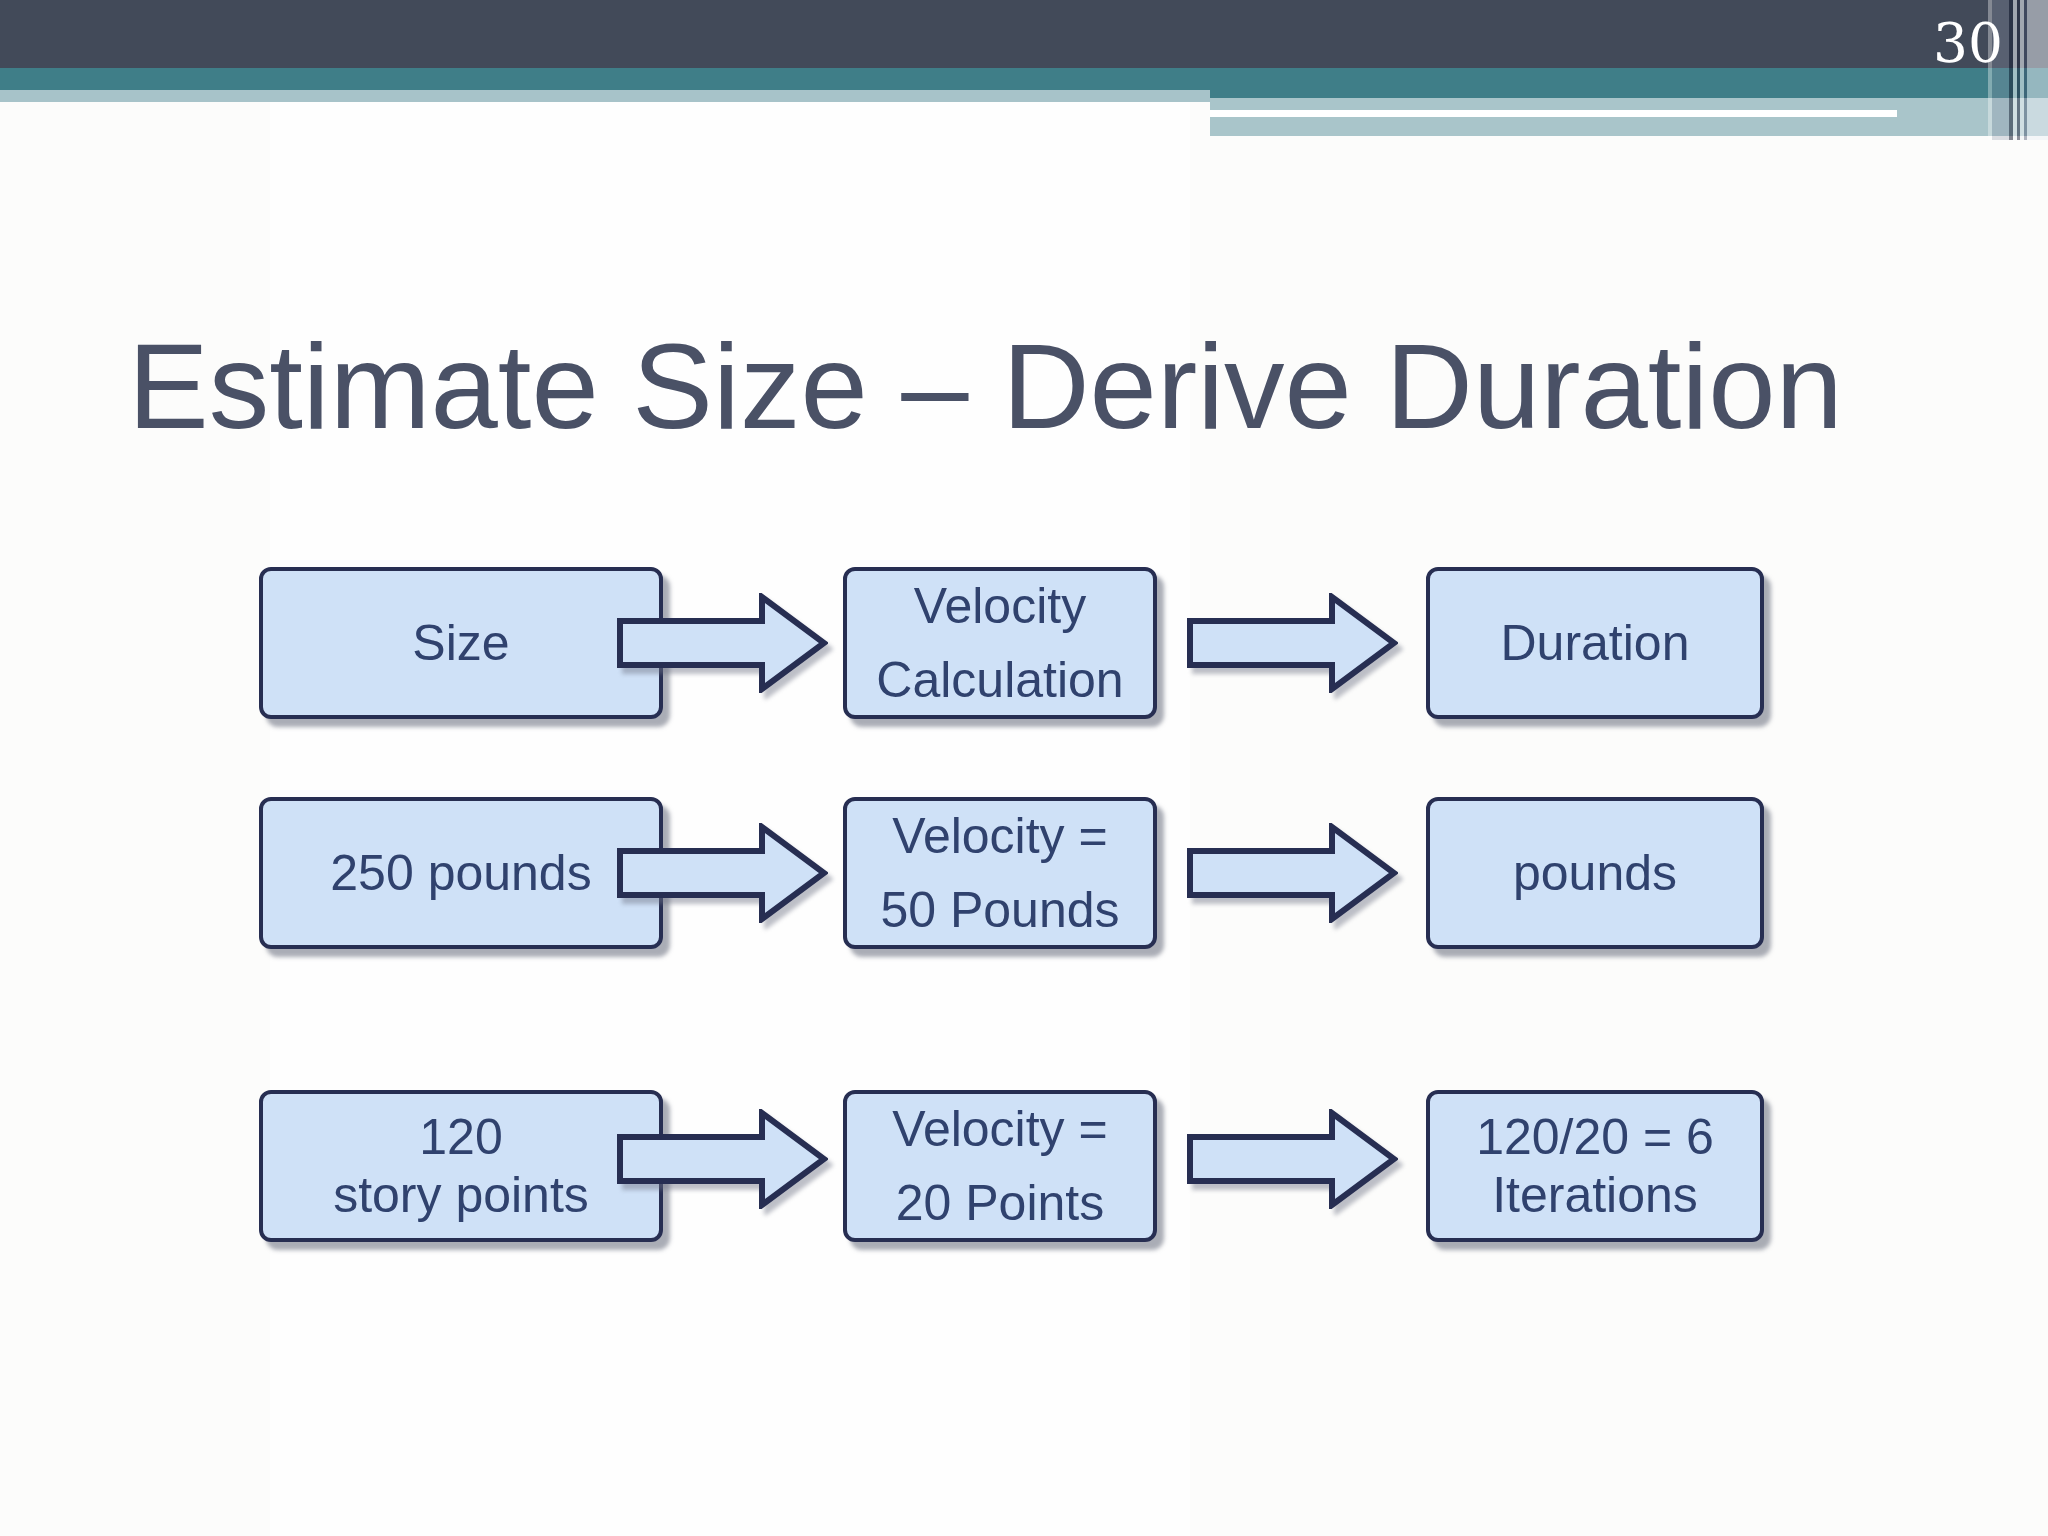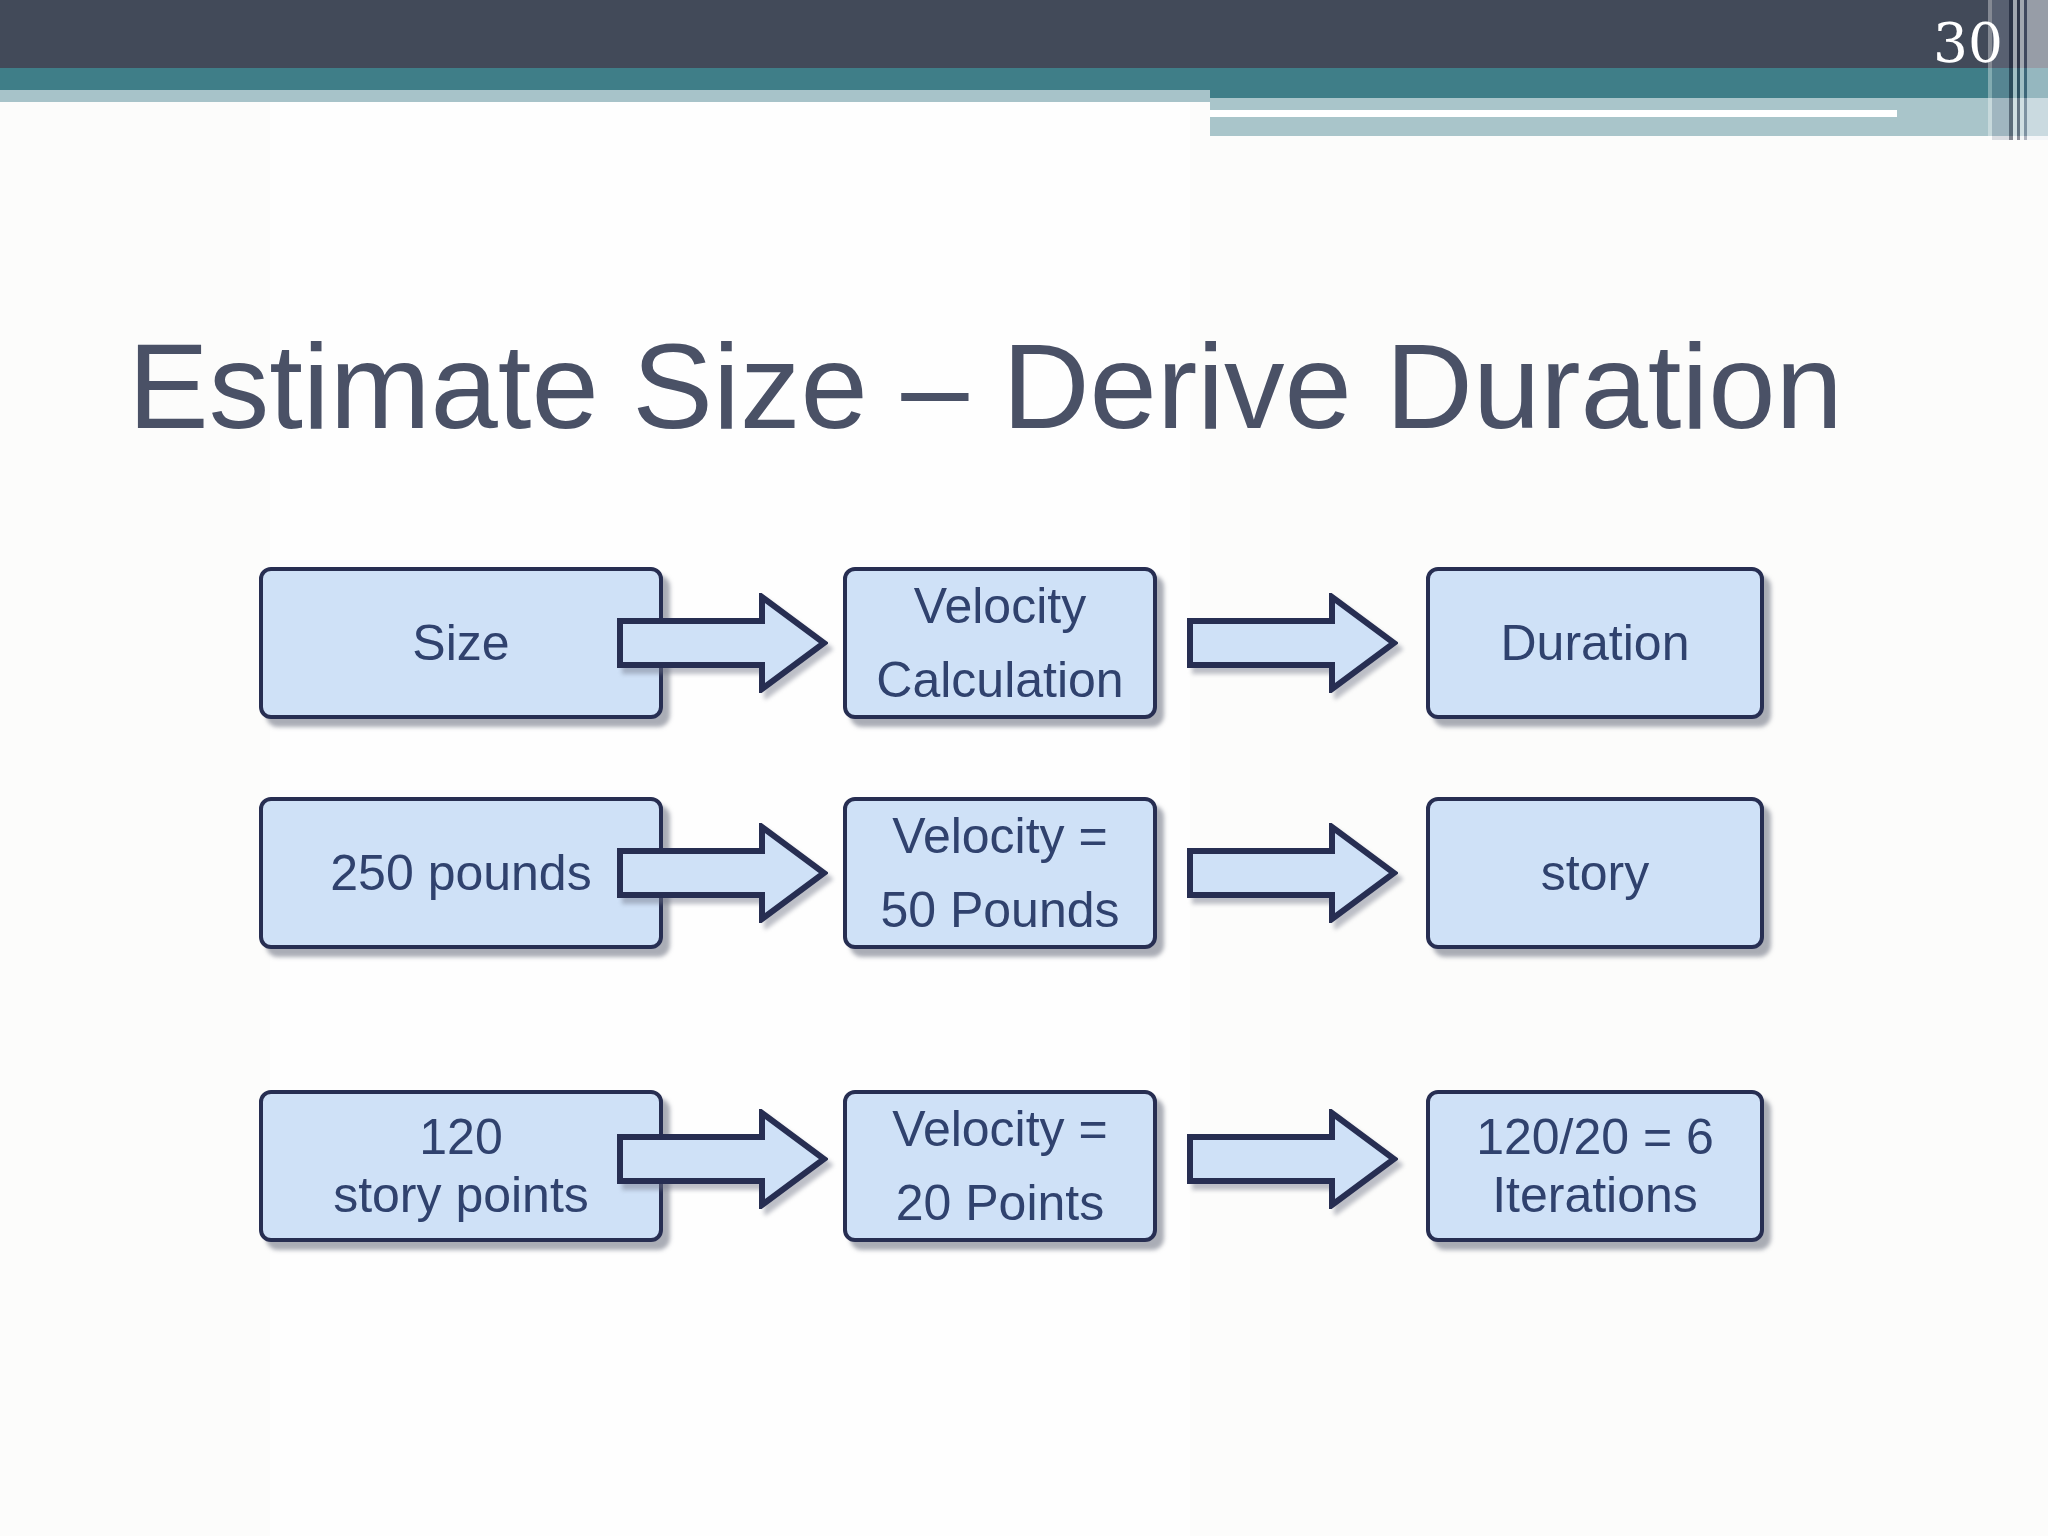--- a/index.html
+++ b/index.html
@@ -111,21 +111,21 @@
     <polygon points="4,28 146,28 146,4 208,50 146,96 146,72 4,72"></polygon>
   </svg>
   <div class="box r1 c1">
     <div>Velocity =</div>
     <div>50 Pounds</div>
   </div>
   <svg class="arrow a1 ar1" viewBox="0 0 212 100">
     <polygon points="4,28 146,28 146,4 208,50 146,96 146,72 4,72"></polygon>
   </svg>
   <div class="box r1 c2">
-    <div>story</div>
+    <div>pounds</div>
   </div>
 
   <div class="box r2 c0">
     <div>120</div>
     <div>story points</div>
   </div>
   <svg class="arrow a0 ar2" viewBox="0 0 212 100">
     <polygon points="4,28 146,28 146,4 208,50 146,96 146,72 4,72"></polygon>
   </svg>
   <div class="box r2 c1">

